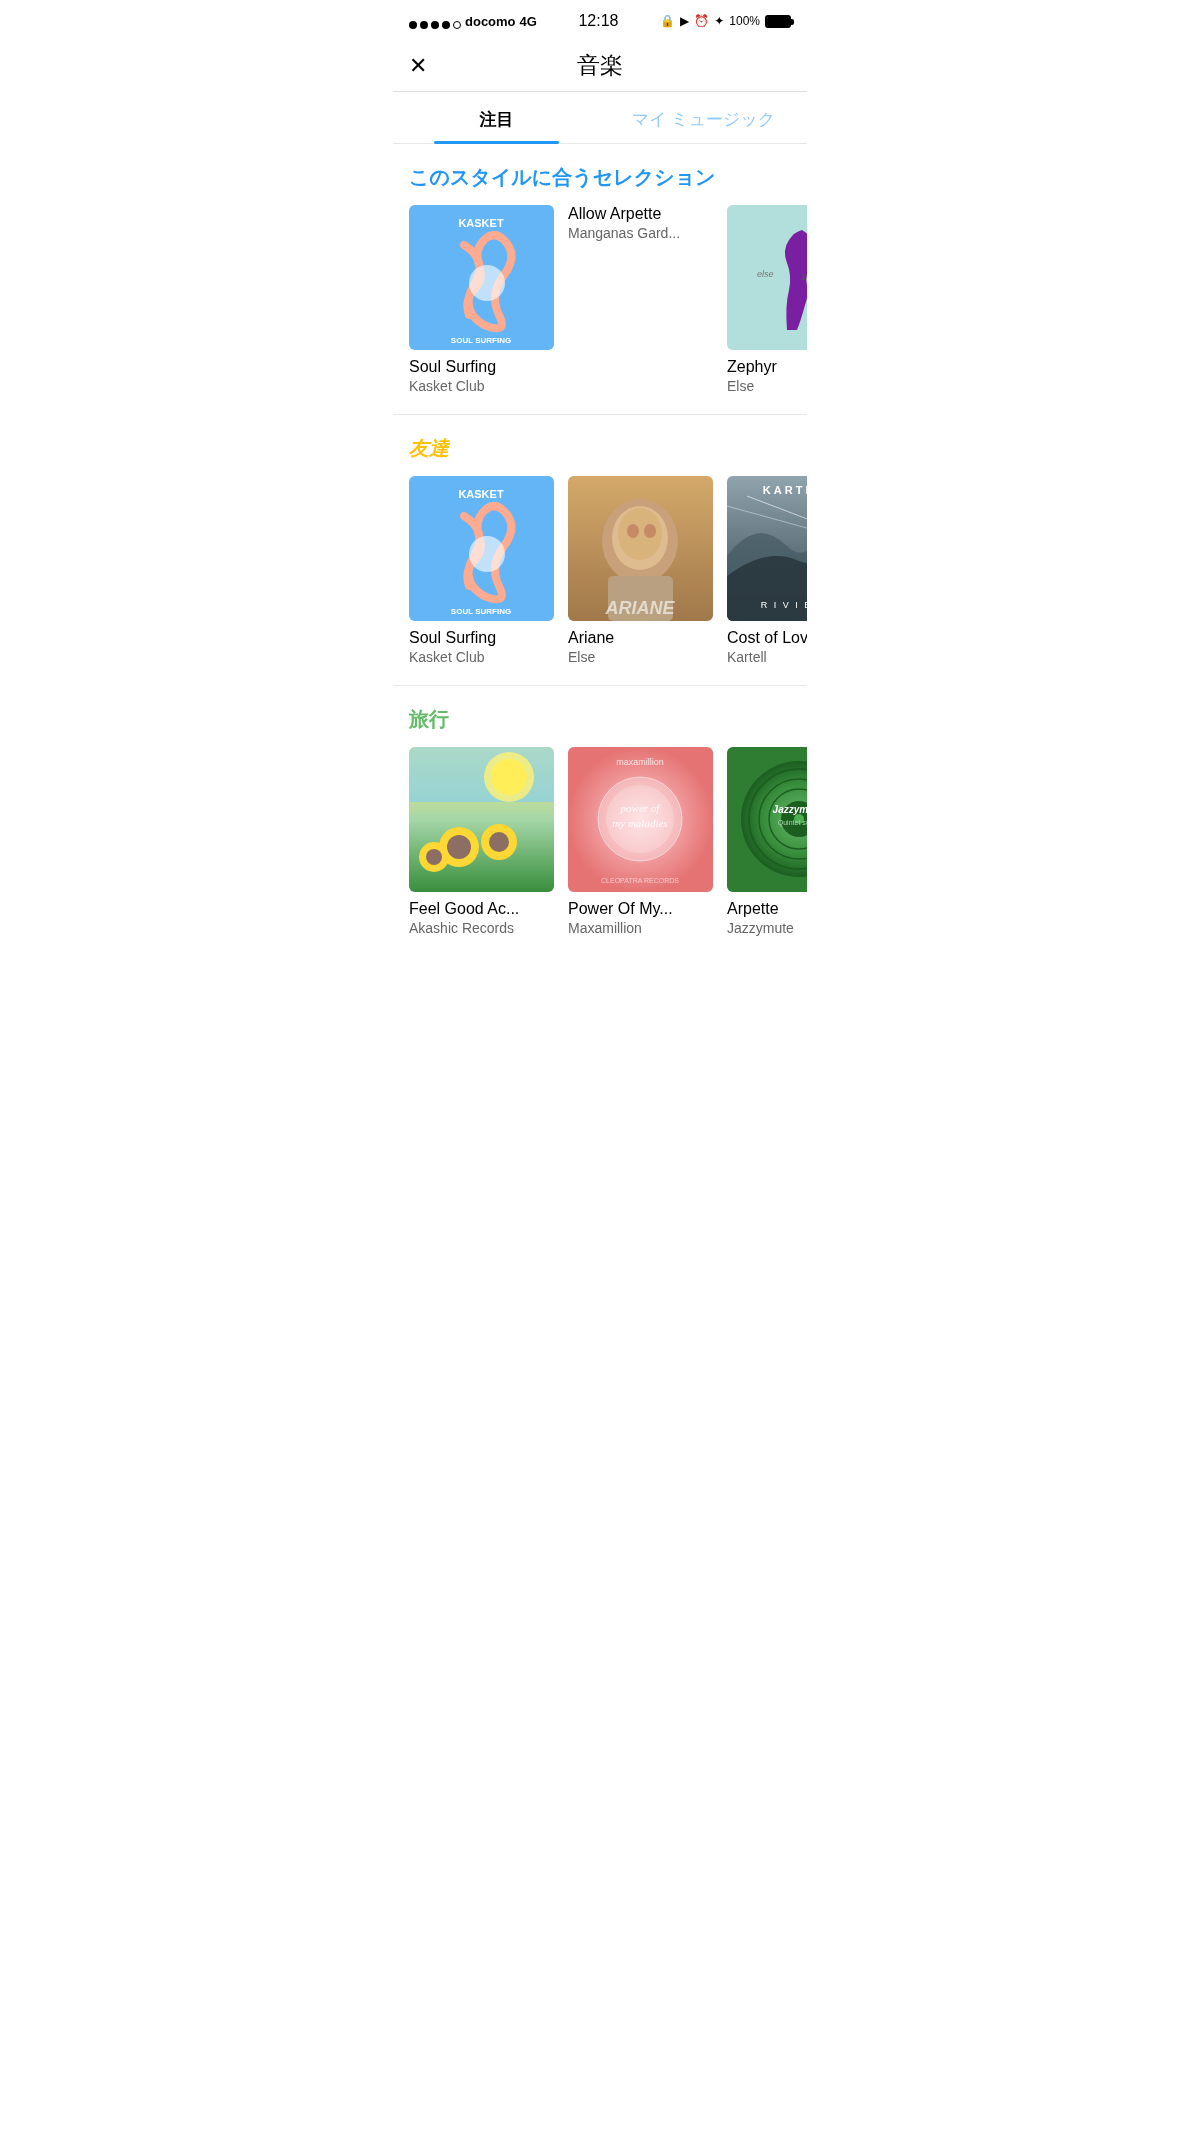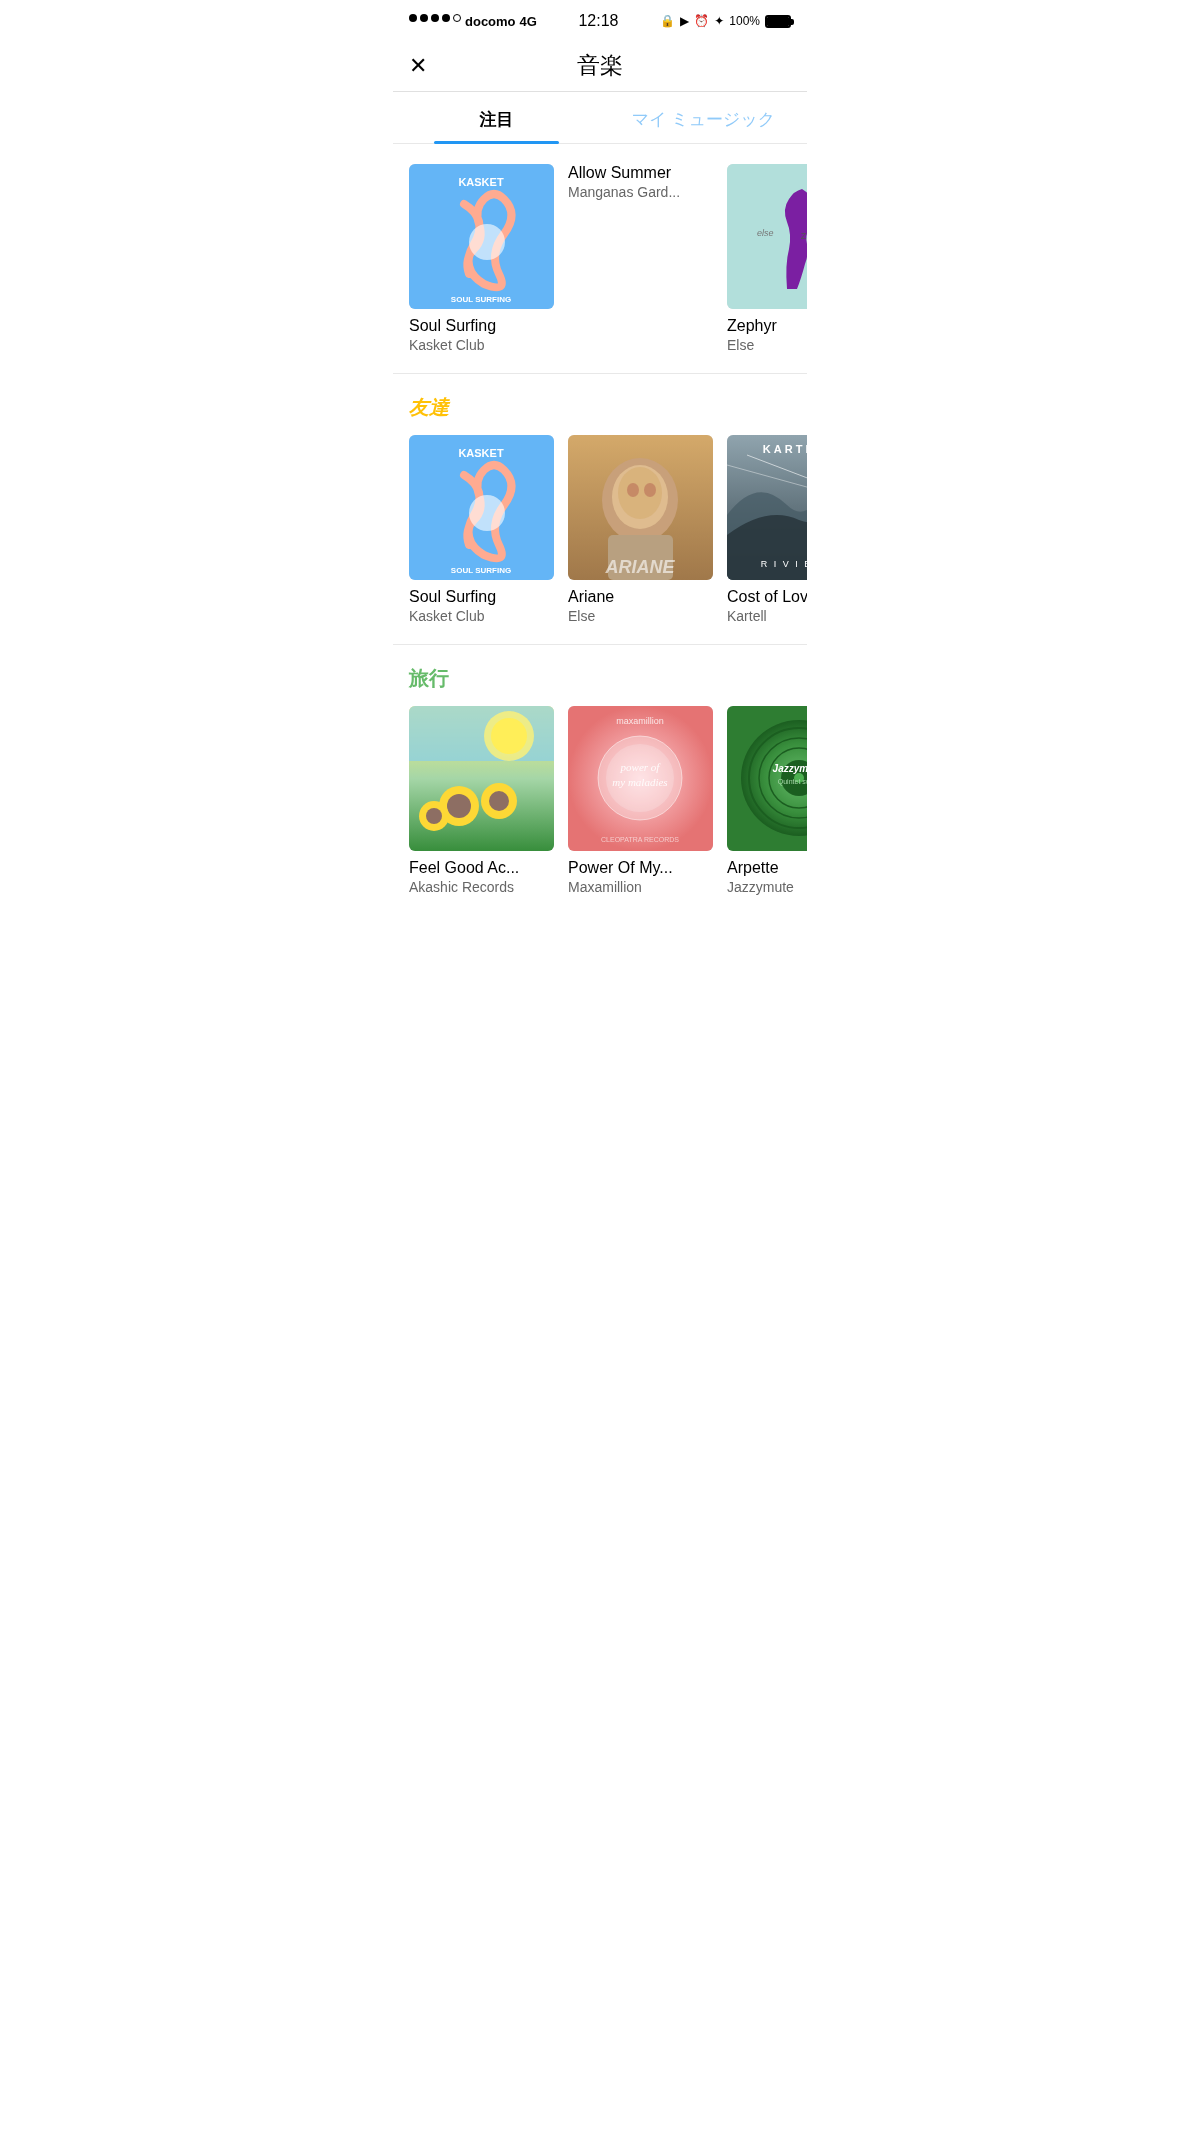--- a/index.html
+++ b/index.html
@@ -17,21 +17,21 @@
     .status-bar {
       display: flex;
       justify-content: space-between;
       align-items: center;
       padding: 6px 16px 4px;
       background: #fff;
       height: 40px;
     }
     .status-left {
       display: flex;
-      align-items: flex-start;
+      align-items: flex-end;
       gap: 4px;
       font-size: 13px;
       font-weight: 600;
     }
     .status-dots {
       display: flex; gap: 3px; align-items: center;
     }
     .dot { width: 8px; height: 8px; border-radius: 50%; background: #000; }
     .dot.empty { background: none; border: 1.5px solid #000; }
     .status-center { font-size: 16px; font-weight: 400; }
@@ -139,39 +139,40 @@
 <div class="tabs">
   <div class="tab active">
     <span>注目</span>
   </div>
   <div class="tab inactive">
     <span>マイ ミュージック</span>
   </div>
 </div>
 
 <div class="section">
+  <div class="section-title blue">このスタイルに合うセレクション</div>
   <div class="album-row">
 
     <div class="album-card">
       <div class="album-cover">
         <svg width="145" height="145" viewBox="0 0 145 145">
           <rect width="145" height="145" fill="#64B5F6"></rect>
           <text x="72" y="22" font-size="11" fill="#fff" font-weight="700" text-anchor="middle" font-family="Arial">KASKET</text>
 
           <path d="M 55 40 Q 80 55 65 80 Q 50 105 75 120 Q 100 130 90 110 Q 80 90 95 70 Q 110 50 95 35 Q 85 25 75 35 Q 65 45 70 60 Q 75 75 65 85 Q 55 95 60 110" stroke="#FFAB91" stroke-width="8" fill="none" stroke-linecap="round"></path>
           <circle cx="78" cy="78" r="18" fill="rgba(255,255,255,0.6)"></circle>
           <text x="72" y="138" font-size="8" fill="#fff" font-weight="600" text-anchor="middle" font-family="Arial">SOUL SURFING</text>
         </svg>
       </div>
       <div class="album-title">Soul Surfing</div>
       <div class="album-artist">Kasket Club</div>
     </div>
 
     <div class="album-card">
-      <div class="album-title">Allow Summer</div>
+      <div class="album-title">Allow Arpette</div>
       <div class="album-artist">Manganas Gard...</div>
     </div>
 
     <div class="album-card">
       <div class="album-cover">
         <svg width="145" height="145" viewBox="0 0 145 145">
           <rect width="145" height="145" fill="#B2DFDB"></rect>
 
           <path d="M 75 25 Q 85 30 87 45 Q 89 55 82 65 Q 78 72 80 80 Q 82 90 78 100 Q 74 115 70 125 L 60 125 Q 58 100 62 85 Q 65 70 60 58 Q 55 45 62 35 Q 67 27 75 25 Z" fill="#7B1FA2"></path>
           <text x="95" y="75" font-size="9" fill="#555" font-family="Arial" text-anchor="middle" letter-spacing="1">ZEPHYR</text>

